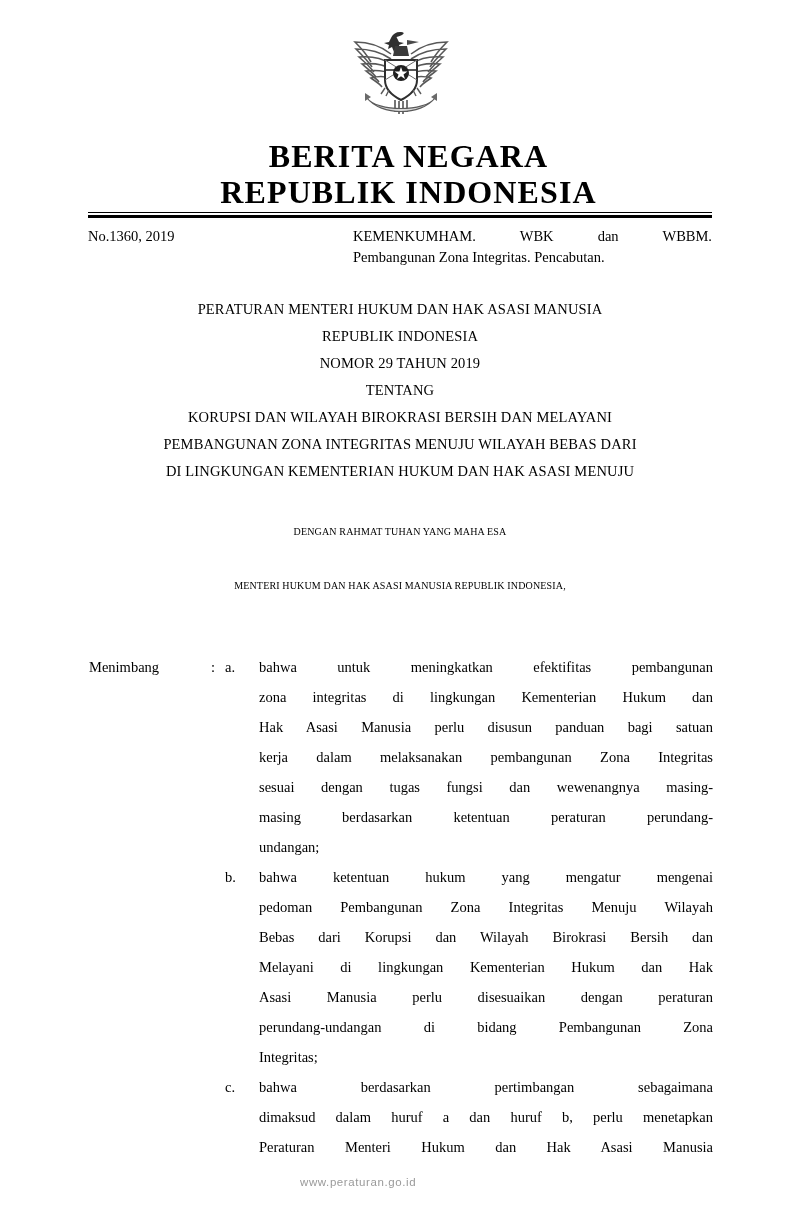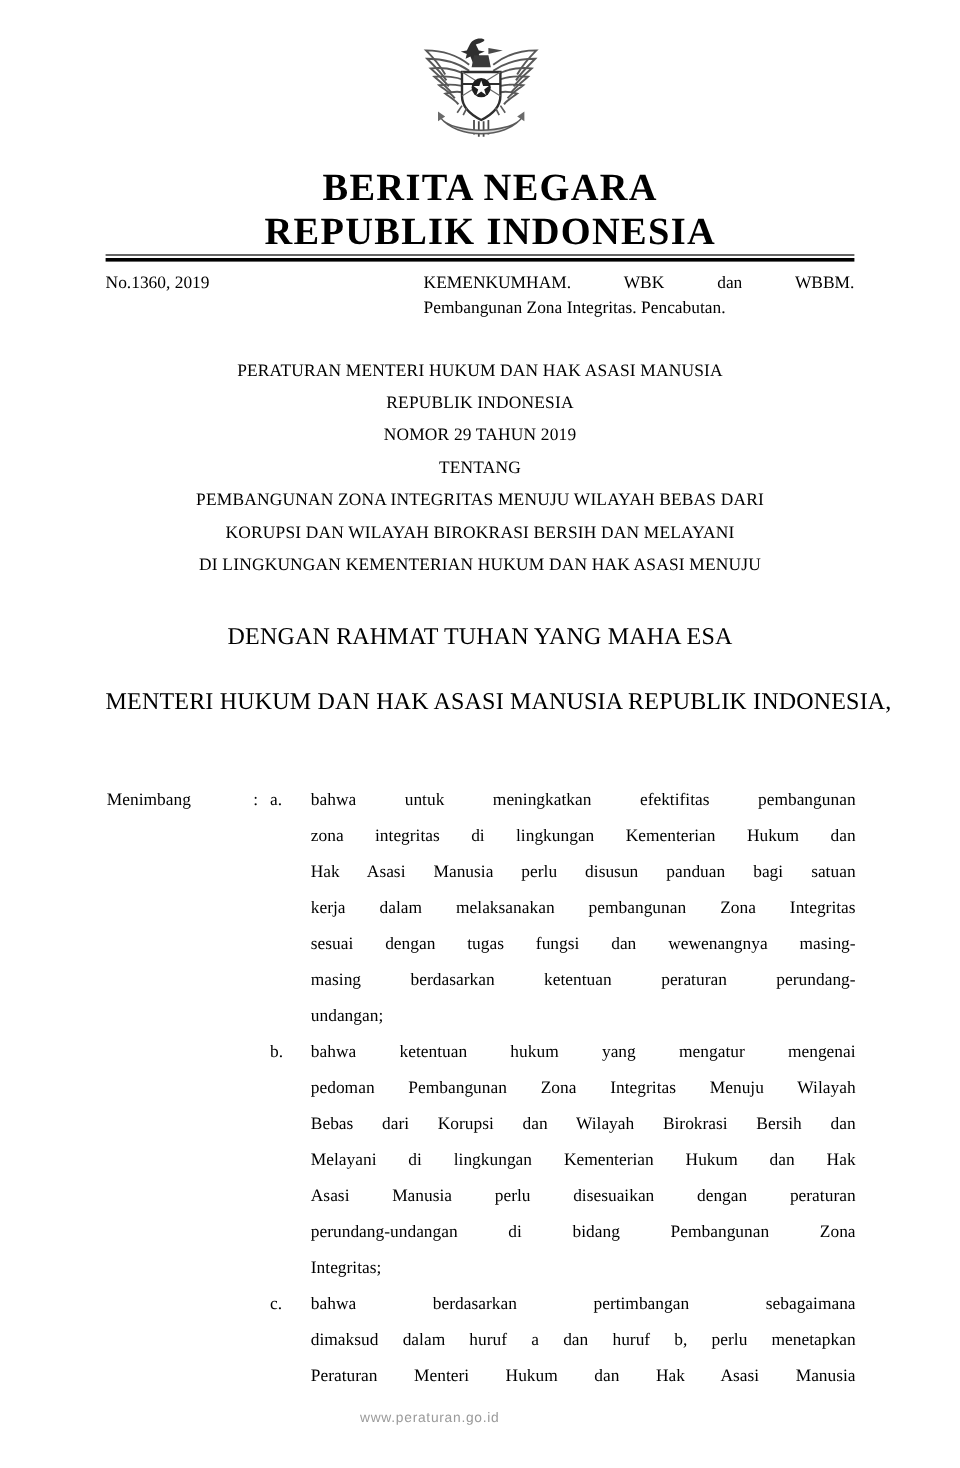--- a/index.html
+++ b/index.html
@@ -125,21 +125,21 @@
 
   
   .preamble {
     position: absolute;
     top: 518px;
     left: 88px;
     width: 624px;
     text-align: center;
   }
   .preamble-line {
-    font-size: 20px;
+    font-size: 10px;
     line-height: 27px;
     letter-spacing: 0.15px;
     white-space: nowrap;
   }
   .preamble-spacer {
     height: 27px;
   }
 
   
   .considering {
@@ -286,22 +286,22 @@
       <div class="just">KEMENKUMHAM. WBK dan WBBM.</div>
       <div class="last">Pembangunan Zona Integritas. Pencabutan.</div>
     </div>
   </div>
 
   <div class="title-block">
     <div class="title-line">PERATURAN MENTERI HUKUM DAN HAK ASASI MANUSIA</div>
     <div class="title-line">REPUBLIK INDONESIA</div>
     <div class="title-line">NOMOR 29 TAHUN 2019</div>
     <div class="title-line">TENTANG</div>
+    <div class="title-line">KORUPSI DAN WILAYAH BIROKRASI BERSIH DAN MELAYANI</div>
     <div class="title-line">PEMBANGUNAN ZONA INTEGRITAS MENUJU WILAYAH BEBAS DARI</div>
-    <div class="title-line">KORUPSI DAN WILAYAH BIROKRASI BERSIH DAN MELAYANI</div>
     <div class="title-line">DI LINGKUNGAN KEMENTERIAN HUKUM DAN HAK ASASI MENUJU</div>
   </div>
 
   <div class="preamble">
     <div class="preamble-line">DENGAN RAHMAT TUHAN YANG MAHA ESA</div>
     <div class="preamble-spacer"></div>
     <div class="preamble-line">MENTERI HUKUM DAN HAK ASASI MANUSIA REPUBLIK INDONESIA,</div>
   </div>
 
   <div class="considering">

